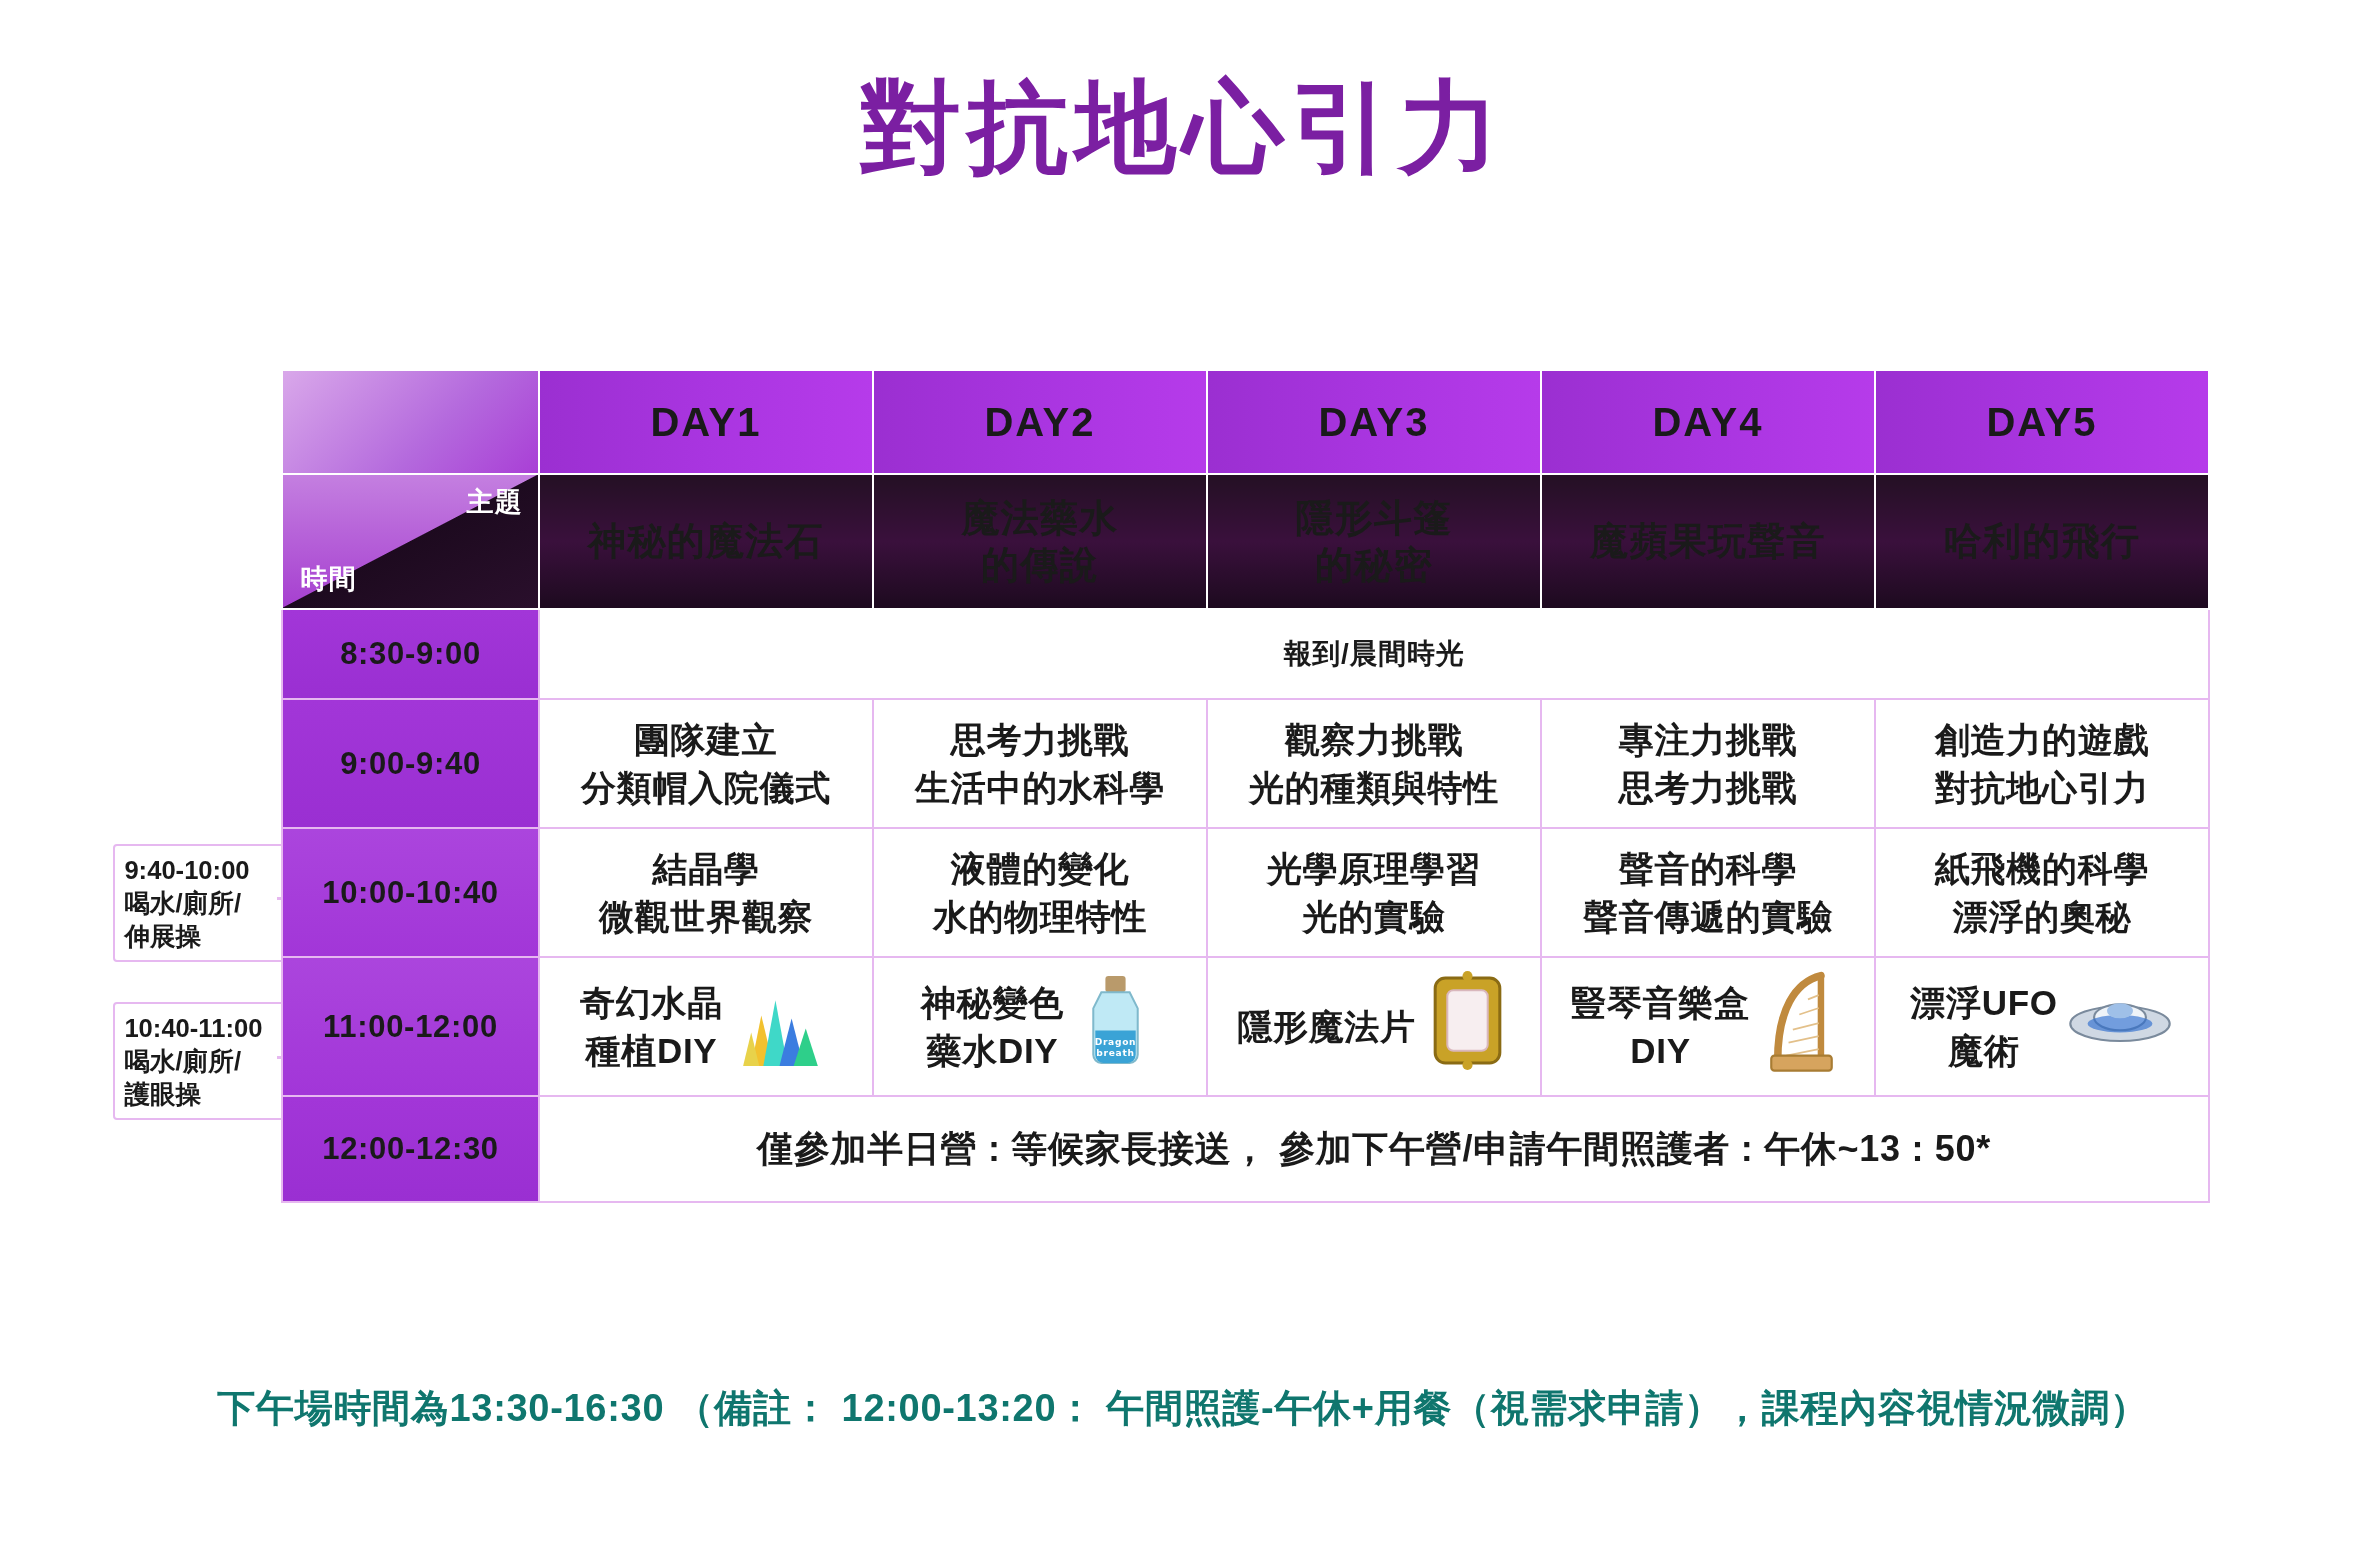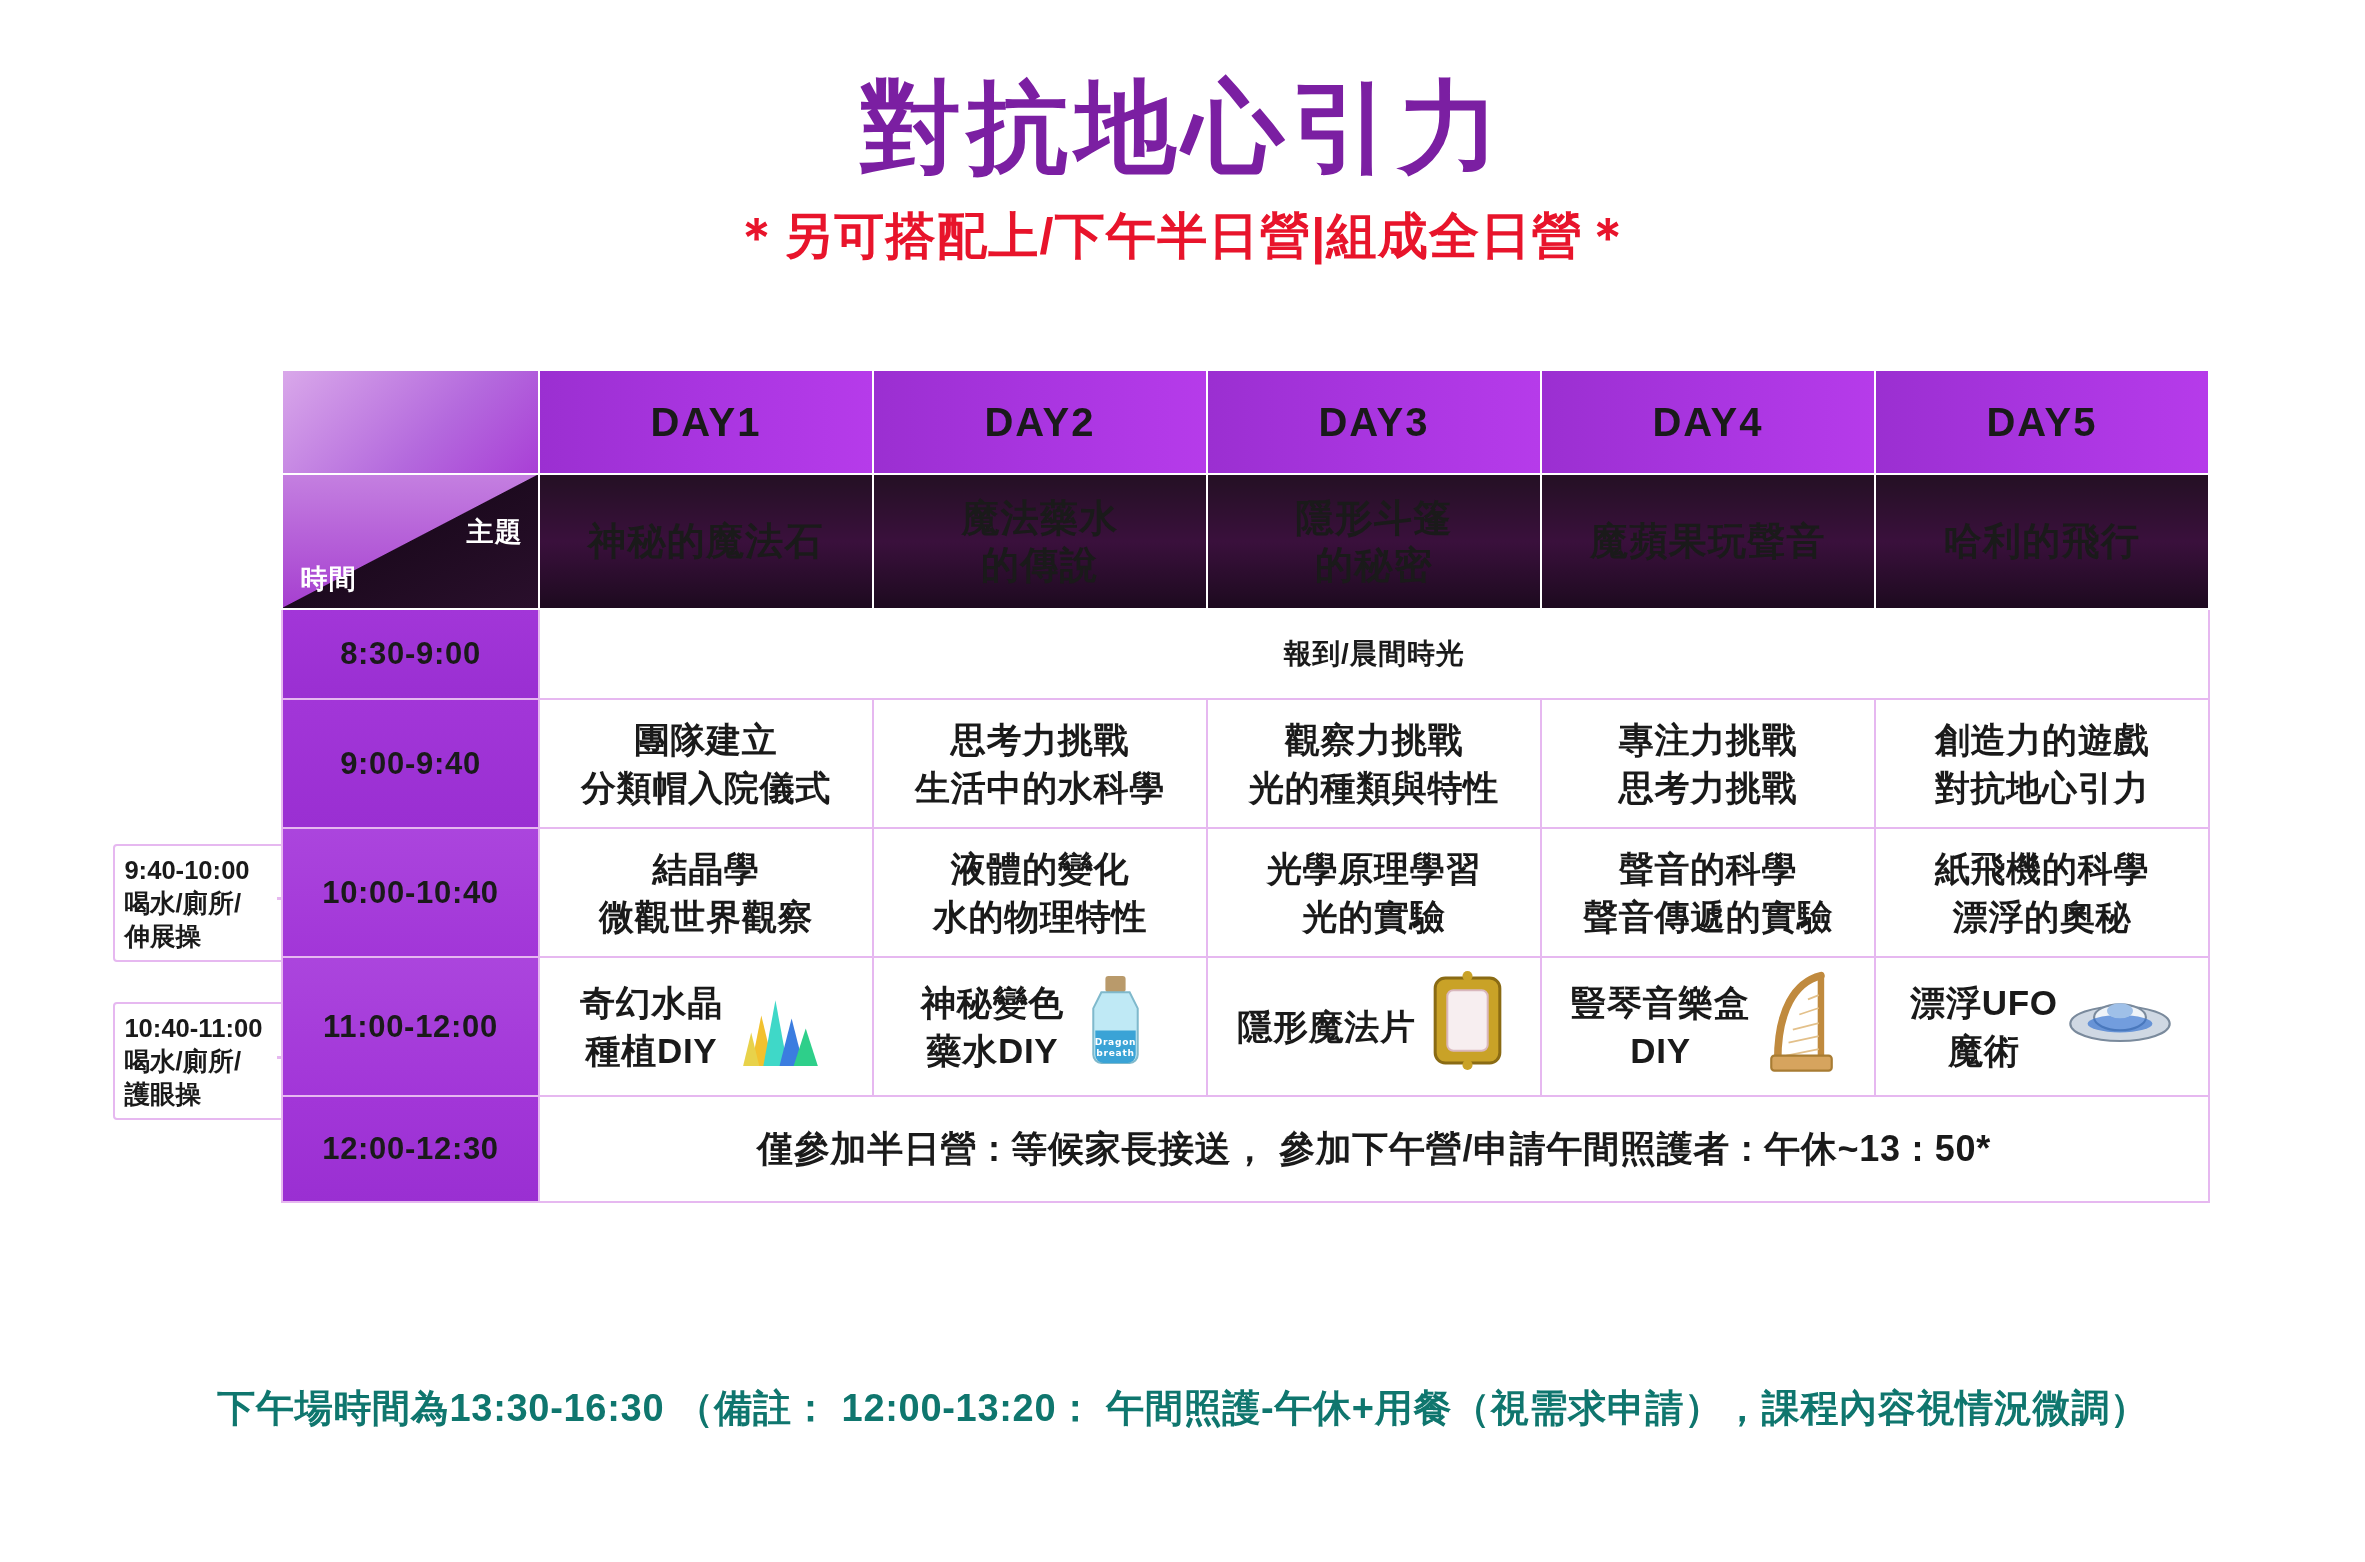--- a/index.html
+++ b/index.html
@@ -99,21 +99,20 @@
     background: linear-gradient(to bottom right, transparent 0%, transparent 49.6%, #1d0a1f 50%, #2a0f2c 100%);
   }
   .corner-split .lbl-theme {
     position: absolute;
     right: 15px;
     top: 9.4px;
     font-size: 27px;
     color: #ffffff;
     font-weight: bold;
     letter-spacing: 1.3px;
-    margin-top: 30px;
   }
   .corner-split .lbl-time {
     position: absolute;
     left: 17.5px;
     bottom: 10.8px;
     font-size: 27px;
     color: #ffffff;
     font-weight: bold;
     letter-spacing: 1.3px;
   }
@@ -201,21 +200,20 @@
     font-weight: bold;
     color: #0f766e;
     letter-spacing: 0.7px;
   }
 </style>
 </head>
 <body>
 
 <div class="header">
   <h1 class="main-title">對抗地心引力</h1>
-  <div class="sub-title">＊另可搭配上/下午半日營|組成全日營＊</div>
 </div>
 
 <div class="break-note" id="break-1">
   <div>9:40-10:00</div>
   <div>喝水/廁所/</div>
   <div>伸展操</div>
 </div>
 <div class="dash-line" id="dash-1"></div>
 
 <div class="break-note" id="break-2">

